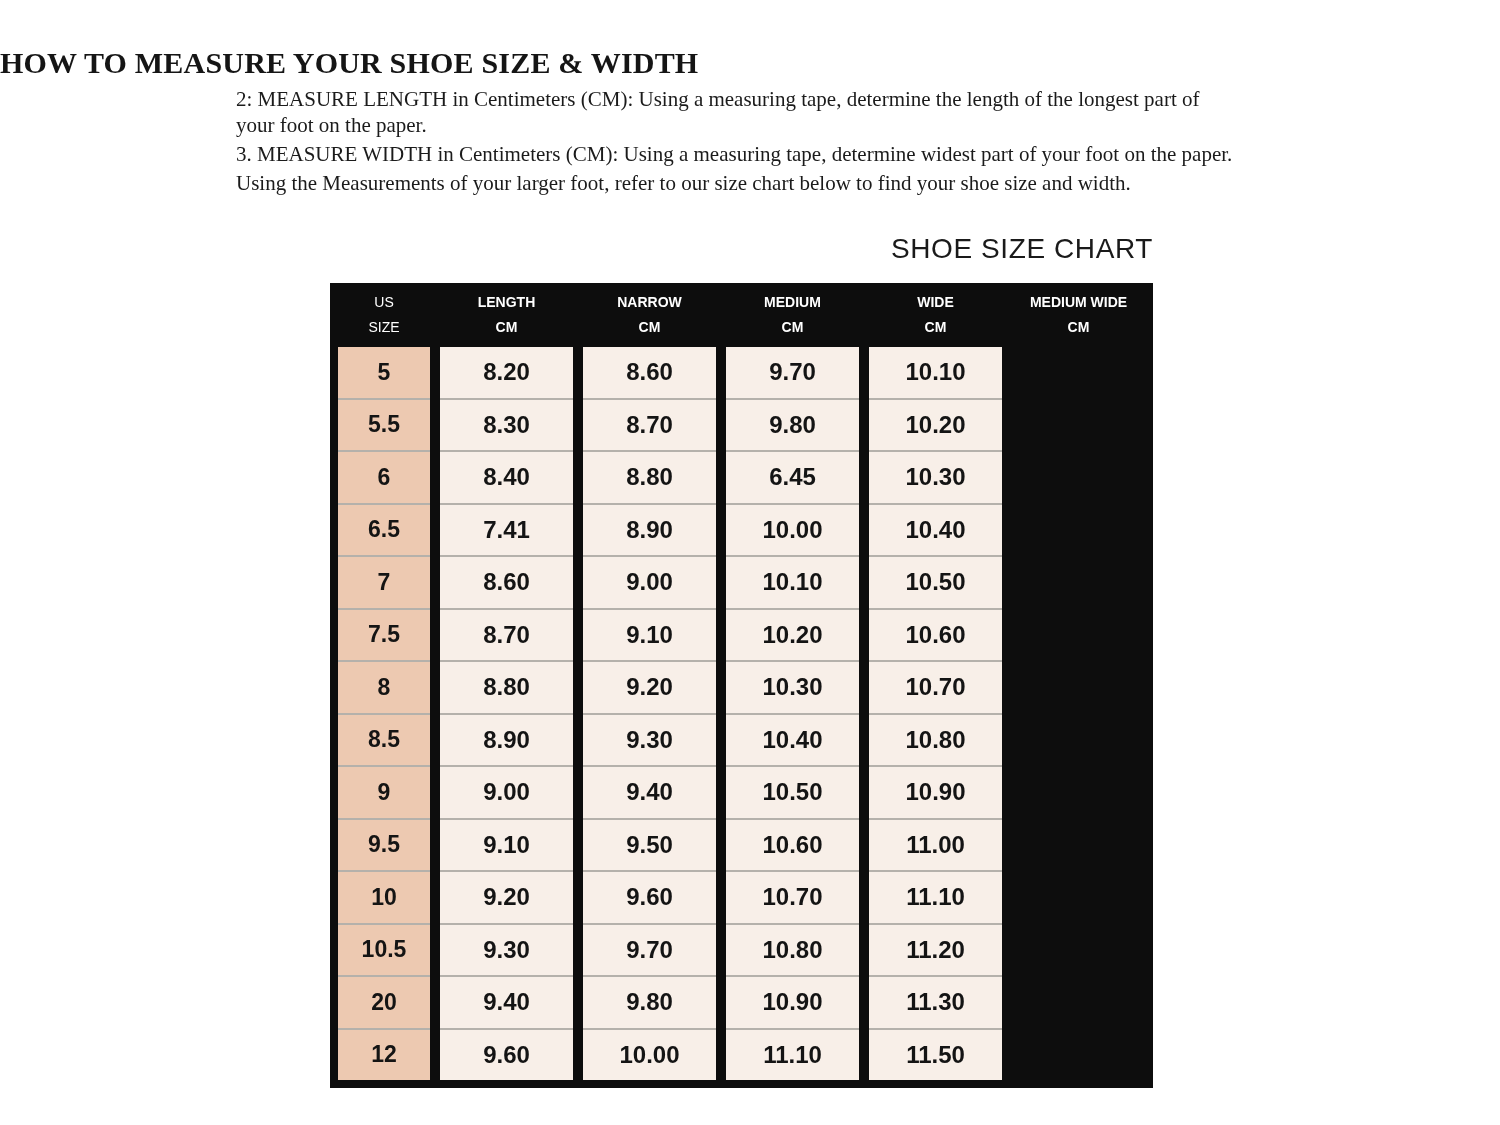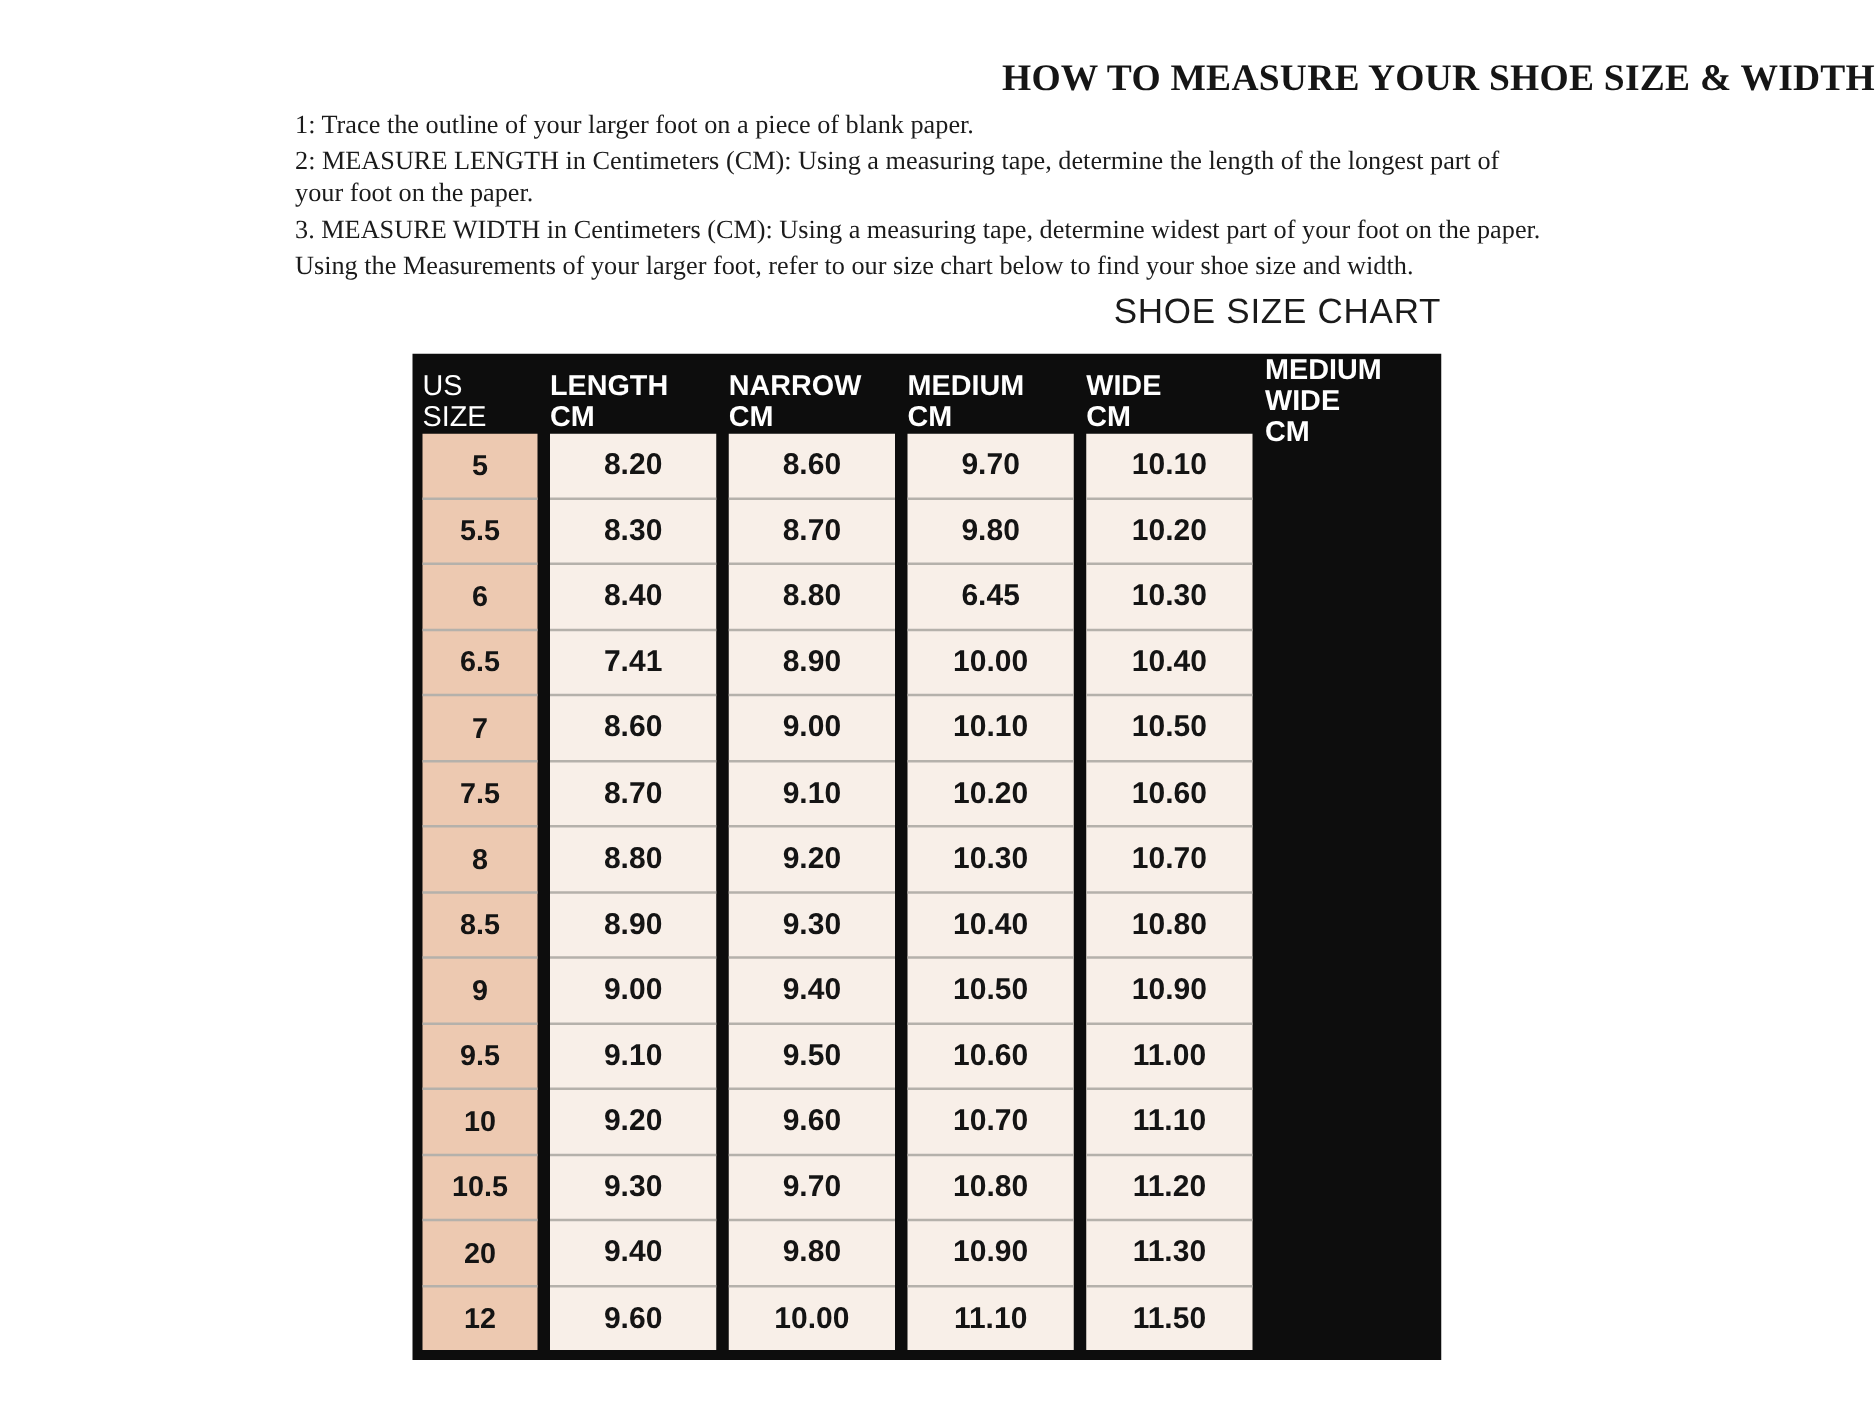--- a/index.html
+++ b/index.html
@@ -8,21 +8,21 @@
     background: #ffffff;
     position: relative;
     font-family: "Liberation Sans", sans-serif;
     overflow: hidden;
   }
   .page { position: absolute; inset: 0; }
 
   .doc-title {
     position: absolute;
     top: 46px; left: 0; width: 100%;
-    text-align: right;
+    text-align: left;
     font-family: "Liberation Serif", serif;
     font-weight: bold;
     font-size: 30px;
     letter-spacing: 0.2px;
     color: #151515;
   }
 
   .instructions {
     position: absolute;
     left: 236px; top: 86px; width: 1000px;
@@ -56,22 +56,23 @@
   .thead {
     height: 64px;
     flex: 0 0 64px;
     display: grid;
     grid-template-columns: 92px repeat(5, 1fr);
     column-gap: 10px;
     align-items: center;
   }
   .th {
     color: var(--header-text, #ffffff);
+    text-align: center;
     font-weight: bold;
-    font-size: 23px;
+    font-size: 14px;
     line-height: 25px;
     white-space: pre-line;
   }
   .th.first { font-weight: normal; }
 
   .tbody {
     flex: 1;
     display: grid;
     grid-template-columns: 92px repeat(5, 1fr);
     column-gap: 10px;
@@ -96,21 +97,20 @@
   .tcol .tcell:last-child { border-bottom: none; }
 </style>
 </head>
 <body>
 
 <div class="page">
 
   <div class="doc-title">HOW TO MEASURE YOUR SHOE SIZE &amp; WIDTH</div>
 
   <div class="instructions">
-    <p>1: Trace the outline of your larger foot on a piece of blank paper.</p>
     <p>2: MEASURE LENGTH in Centimeters (CM): Using a measuring tape, determine the length of the longest part of your foot on the paper.</p>
     <p>3. MEASURE WIDTH in Centimeters (CM): Using a measuring tape, determine widest part of your foot on the paper.</p>
     <p>Using the Measurements of your larger foot, refer to our size chart below to find your shoe size and width.</p>
   </div>
 
   <div class="chart-heading">SHOE SIZE CHART</div>
 
   <div class="table-wrap">
     <div class="thead">
       <div class="th first">US

